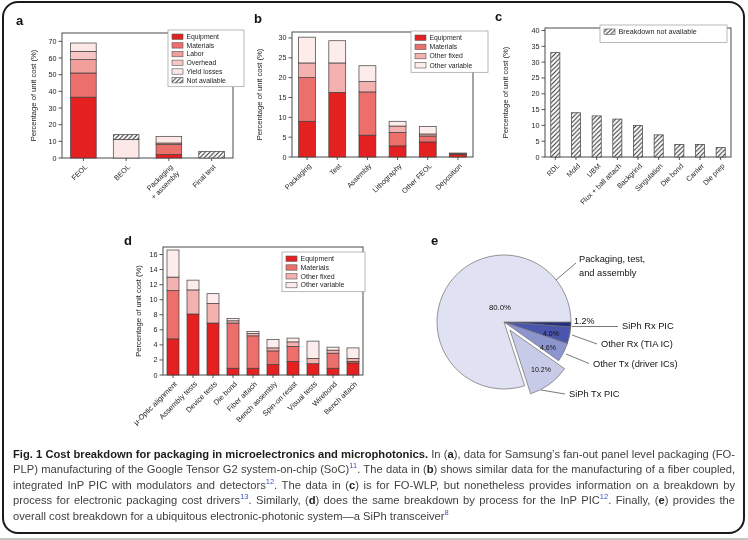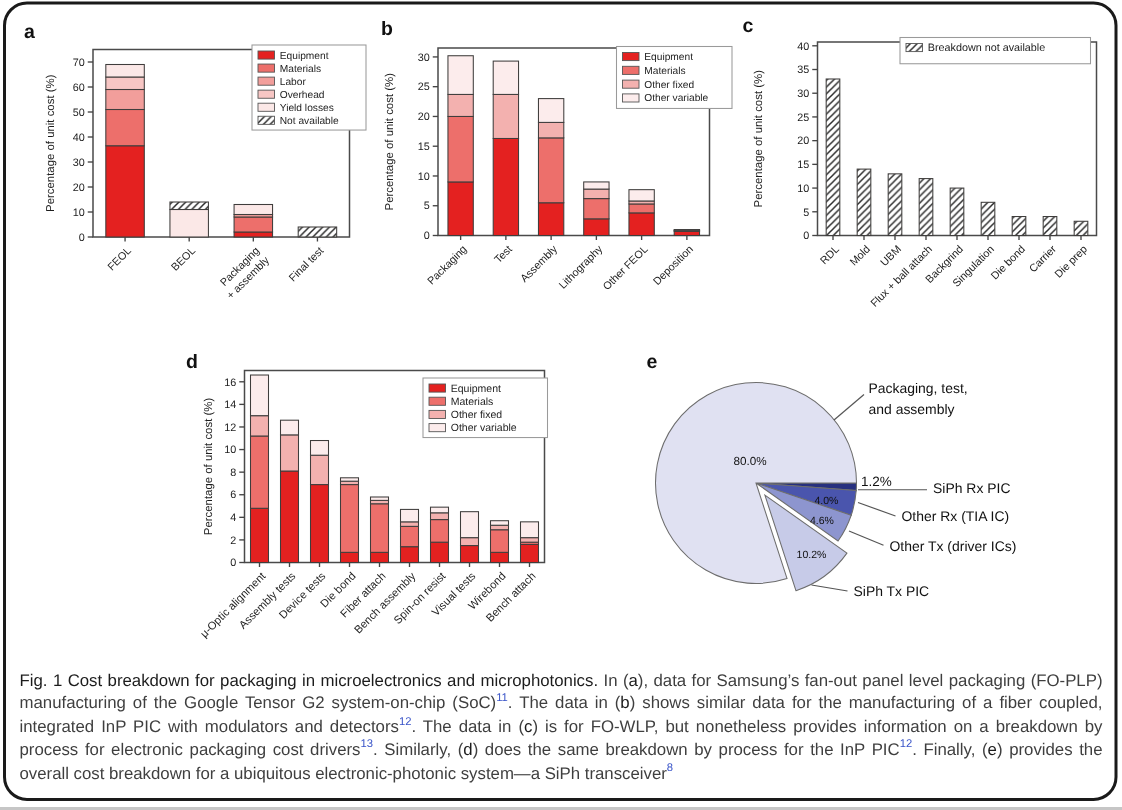--- a/index.html
+++ b/index.html
@@ -5,21 +5,21 @@
   html,body{margin:0;padding:0;background:#ffffff;}
   .stage{position:relative;width:748px;height:540px;background:#ffffff;overflow:hidden;
          font-family:"Liberation Sans",sans-serif;}
   .card{position:absolute;left:2px;top:1px;right:3px;bottom:6px;border:2px solid #1a1a1a;
         border-radius:16px;background:#ffffff;}
   .panel-letter{position:absolute;font-weight:700;font-size:13px;color:#111;}
   .panel-svg{position:absolute;overflow:visible;}
   svg text{font-family:"Liberation Sans",sans-serif;}
   .caption{position:absolute;left:13px;top:447px;width:722px;font-size:11.2px;line-height:15.4px;
            color:#3f3f3f;text-align:justify;}
-  .caption .cap-bold{font-weight:400;color:#1c1c1c;}
+  .caption .cap-bold{font-weight:700;color:#1c1c1c;}
   .caption sup{font-size:7.5px;color:#3853c8;line-height:0;}
   .bottom-edge{position:absolute;left:0;right:0;bottom:0;height:2px;background:#c6c6c6;}
 </style>
 </head>
 <body>
 
 <div class="stage">
   <div class="card"></div>
 
   <svg width="0" height="0" style="position:absolute">

